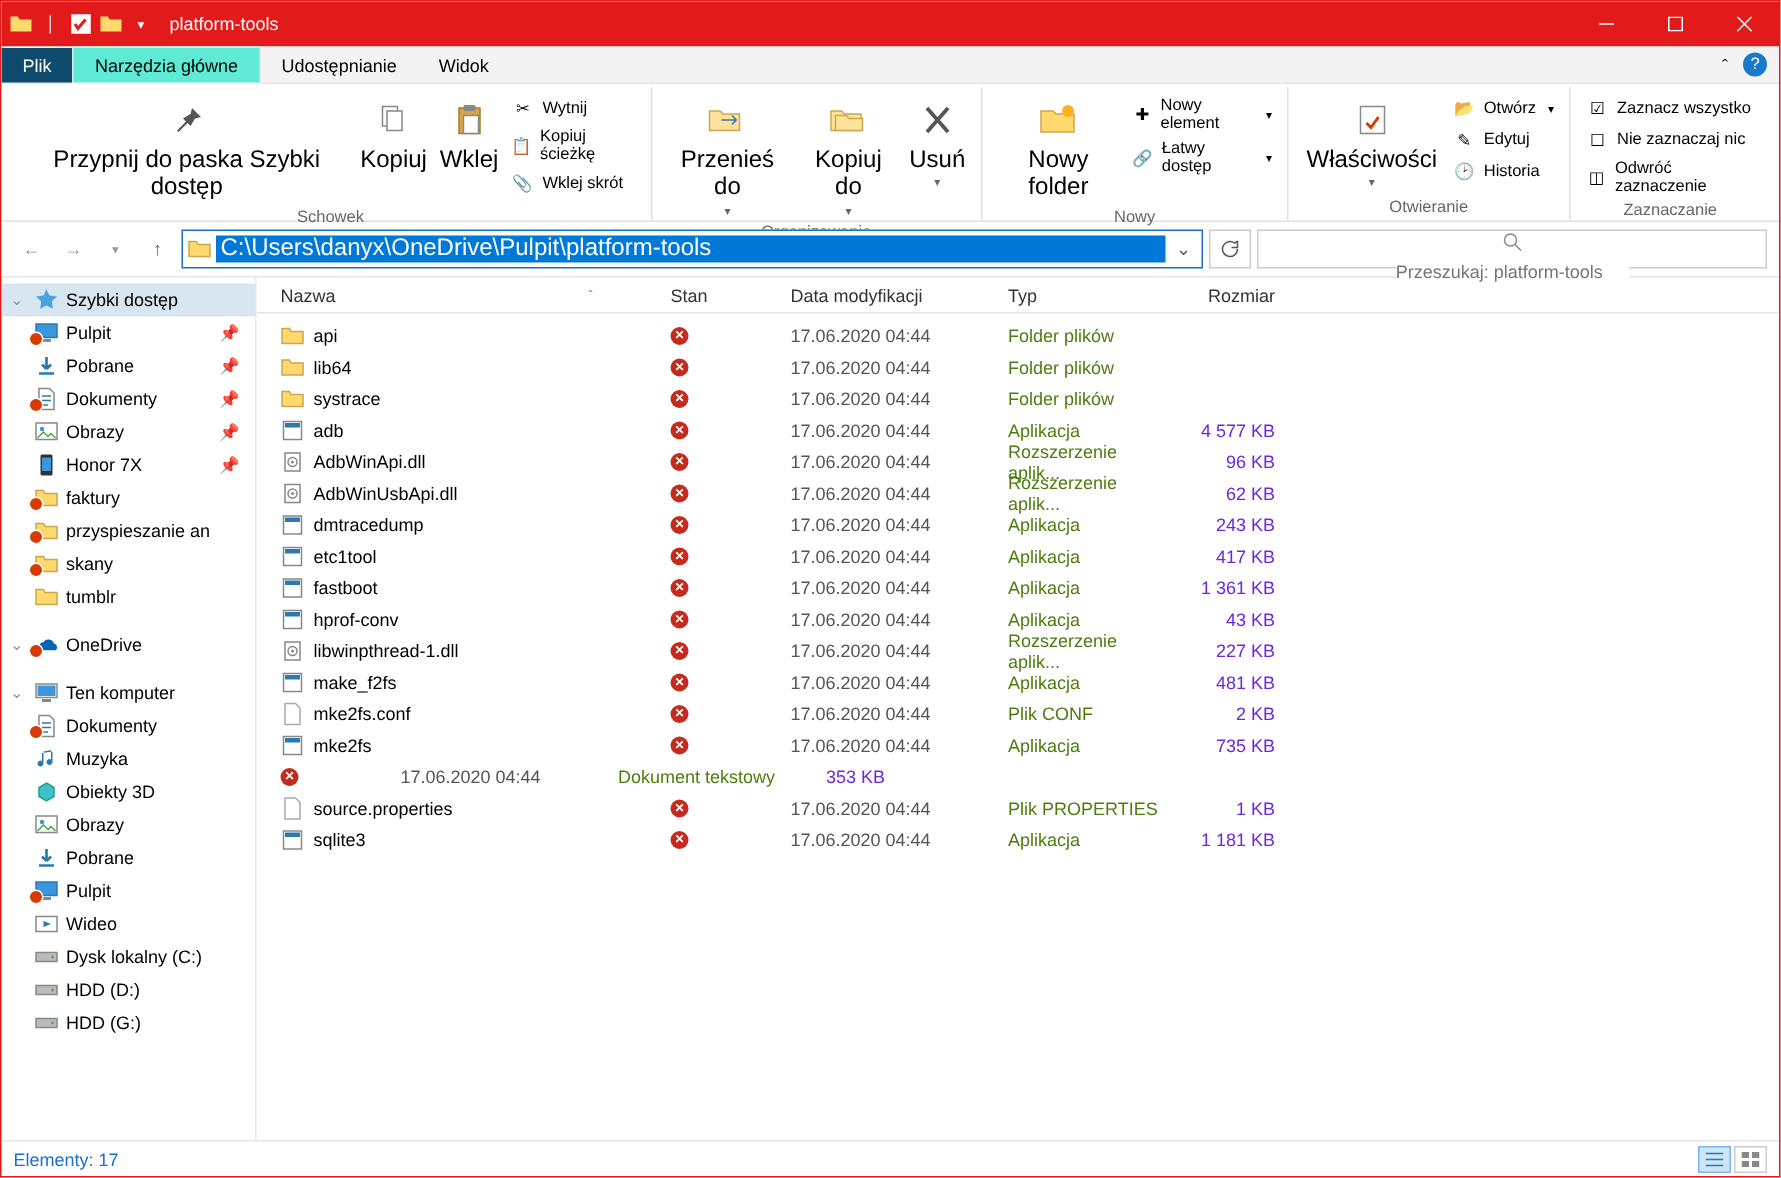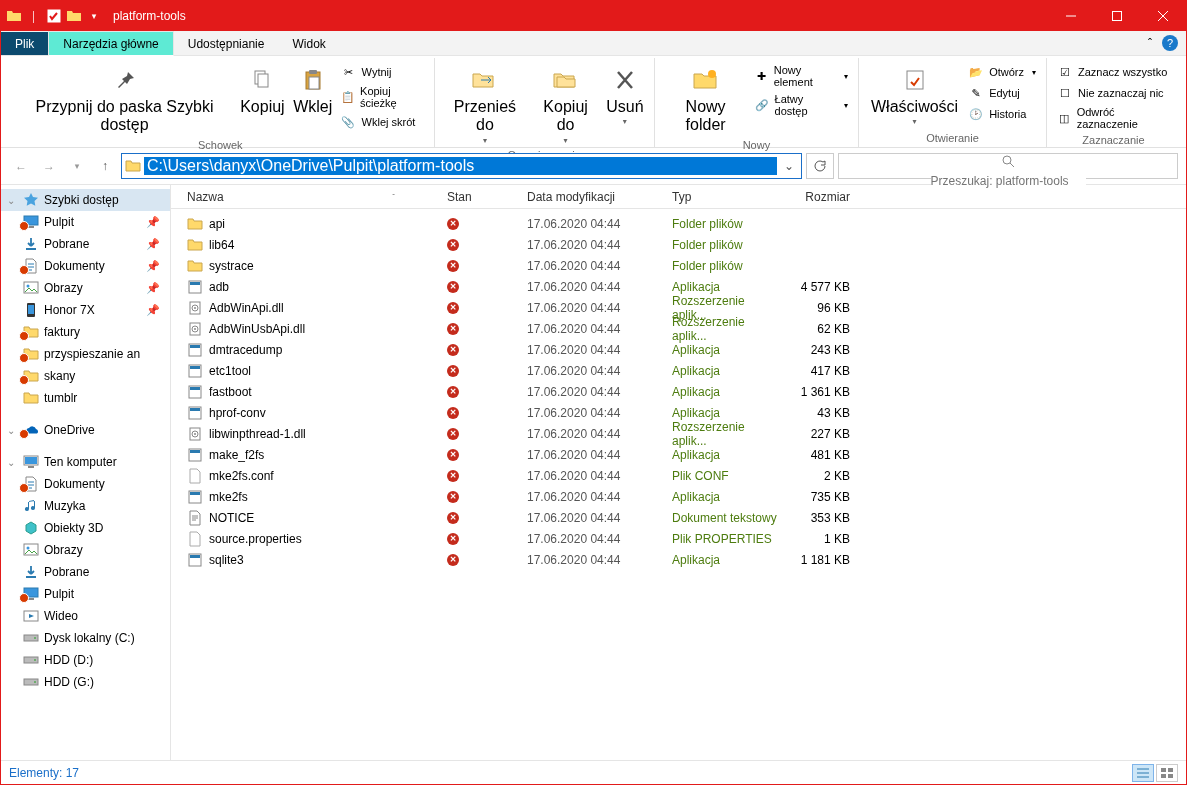--- a/index.html
+++ b/index.html
@@ -71,21 +71,21 @@
 .col-size { width: 70px; text-align: right; justify-content: flex-end; }
 .sort-ind { font-size: 8px; color: #666; }
 
 .file-list { flex: 1; overflow-y: auto; padding: 4px 0 0 10px; }
 .file-row { display: flex; align-items: center; height: 21px; cursor: pointer; font-size: 12px; }
 .file-row .cell { padding: 0 6px; }
 .file-row .c-name { width: 260px; display: flex; align-items: center; gap: 6px; }
 .file-row .c-status { width: 80px; }
 .file-row .c-date { width: 145px; color: #555; }
 .file-row .c-type { width: 120px; color: #4d7c0f; }
-.file-row .c-size { width: 70px; text-align: right; color: #000000; }
+.file-row .c-size { width: 70px; text-align: right; color: #6d28d9; }
 .file-row .fic { width: 16px; height: 16px; display: flex; align-items: center; justify-content: center; flex-shrink: 0; }
 .status-err { width: 12px; height: 12px; border-radius: 50%; background: #c42b1c; color: #fff; font-size: 8px; display: flex; align-items: center; justify-content: center; font-weight: bold; }
 
 
 .statusbar { height: 24px; border-top: 1px solid #e5e5e5; display: flex; align-items: center; padding: 0 8px; font-size: 12px; color: #1a6fc9; }
 .statusbar .view-btns { margin-left: auto; display: flex; gap: 2px; }
 .statusbar .vb { width: 22px; height: 18px; border: 1px solid #ccc; display: flex; align-items: center; justify-content: center; cursor: pointer; }
 .statusbar .vb.active { background: #cde6f7; border-color: #7eb4ea; }
 
 svg { display: block; }
@@ -795,29 +795,20 @@
             <span>mke2fs</span>
           </div>
           <div class="cell c-status">
             <span class="status-err">✕</span>
           </div>
           <div class="cell c-date">17.06.2020 04:44</div>
           <div class="cell c-type">Aplikacja</div>
           <div class="cell c-size">735 KB</div>
         </div>
         <div class="file-row">
-          <div class="cell c-name">
-            <span class="fic">
-              <svg width="16" height="16" viewBox="0 0 16 16">
-                <path d="M3 1h7l3 3v11H3z" fill="#fff" stroke="#888"></path>
-                <path d="M5 6h6M5 8h6M5 10h4" stroke="#888"></path>
-              </svg>
-            </span>
-            <span>NOTICE</span>
-          </div>
           <div class="cell c-status">
             <span class="status-err">✕</span>
           </div>
           <div class="cell c-date">17.06.2020 04:44</div>
           <div class="cell c-type">Dokument tekstowy</div>
           <div class="cell c-size">353 KB</div>
         </div>
         <div class="file-row">
           <div class="cell c-name">
             <span class="fic">

